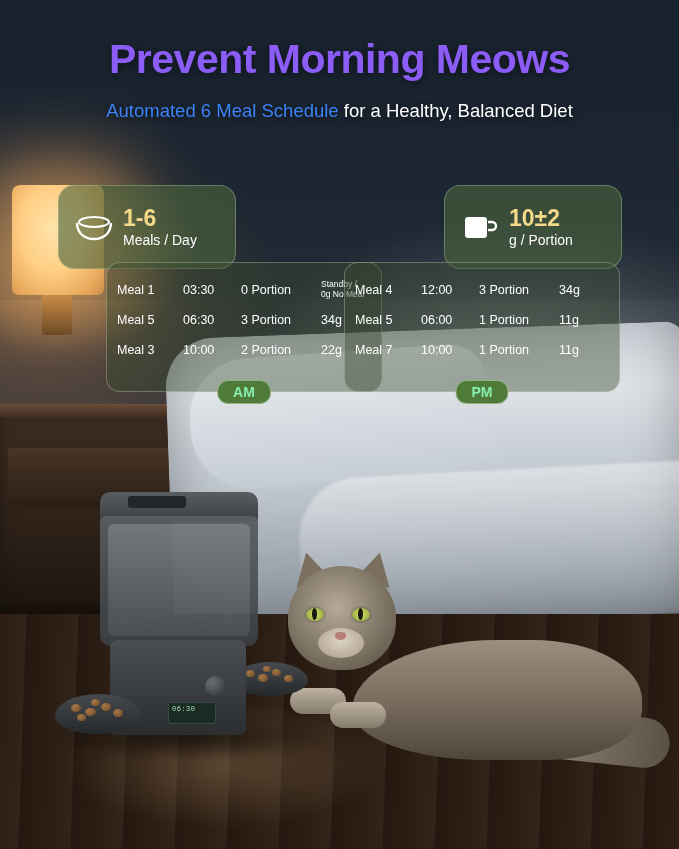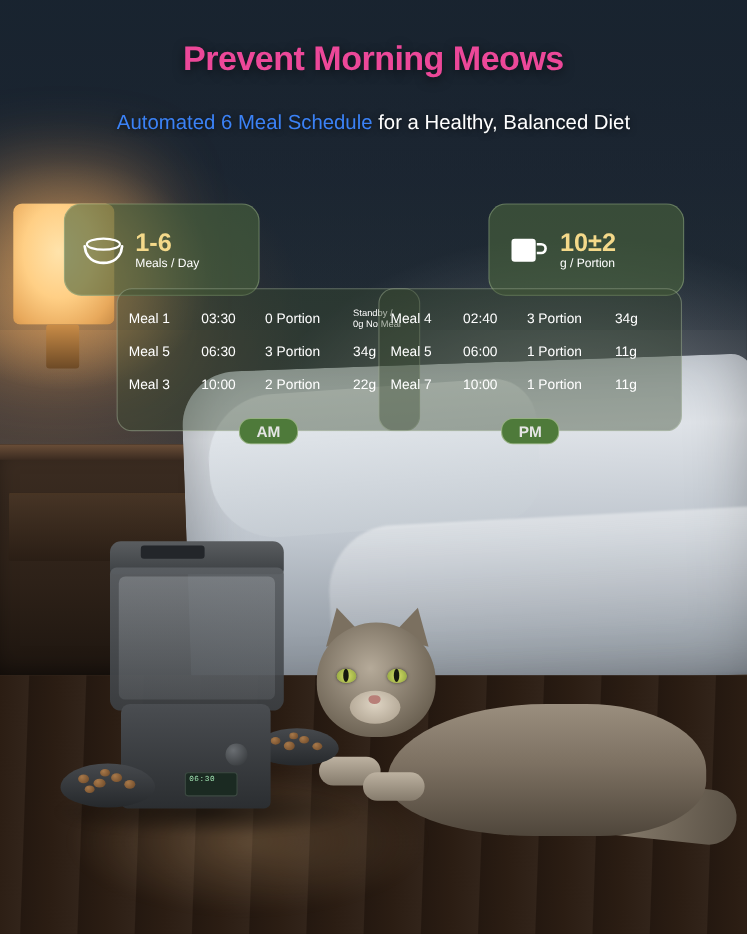--- a/index.html
+++ b/index.html
@@ -271,23 +271,23 @@
 
   
   .overlay {
     position: absolute;
     inset: 0;
   }
   .title {
     position: absolute;
     left: 0; top: 36px; width: 679px;
     text-align: center;
-    font-size: 31px;
+    font-size: 41px;
     font-weight: bold;
-    color: #ec4899;
+    color: #8b5cf6;
     letter-spacing: -0.5px;
     text-shadow: 0 2px 10px rgba(0,0,0,0.55);
   }
   .subtitle {
     position: absolute;
     left: 0; top: 100px; width: 679px;
     text-align: center;
     font-size: 18.5px;
     color: #ffffff;
     text-shadow: 0 1px 6px rgba(0,0,0,0.55);
@@ -326,21 +326,21 @@
     margin-left: 6px;
     line-height: 1.05;
   }
   .spec-value {
     font-size: 23px;
     font-weight: bold;
     color: #f4d98a;
     white-space: nowrap;
   }
   .spec-label {
-    font-size: 11px;
+    font-size: 14px;
     color: #ffffff;
     margin-top: 3px;
     white-space: nowrap;
   }
 
   
   .sched {
     position: absolute;
     width: 276px;
     height: 130px;
@@ -366,21 +366,21 @@
   .c-amount.small {
     font-size: 8.5px;
     line-height: 1.15;
   }
   .tag {
     position: absolute;
     left: 50%;
     transform: translateX(-50%);
     bottom: -13px;
     background: #4e7a3a;
-    color: #e5e5e5;
+    color: #86efac;
     font-weight: bold;
     font-size: 14px;
     padding: 3px 15px;
     border-radius: 11px;
     border: 1px solid rgba(220,230,200,0.5);
   }
 </style>
 </head>
 <body>
 
@@ -497,21 +497,21 @@
         <div class="c-time">10:00</div>
         <div class="c-portion">2 Portion</div>
         <div class="c-amount">22g</div>
       </div>
       <div class="tag">AM</div>
     </div>
 
     <div class="sched pm">
       <div class="sched-row">
         <div class="c-meal">Meal 4</div>
-        <div class="c-time">02:40</div>
+        <div class="c-time">12:00</div>
         <div class="c-portion">3 Portion</div>
         <div class="c-amount">34g</div>
       </div>
       <div class="sched-row">
         <div class="c-meal">Meal 5</div>
         <div class="c-time">06:00</div>
         <div class="c-portion">1 Portion</div>
         <div class="c-amount">11g</div>
       </div>
       <div class="sched-row">

